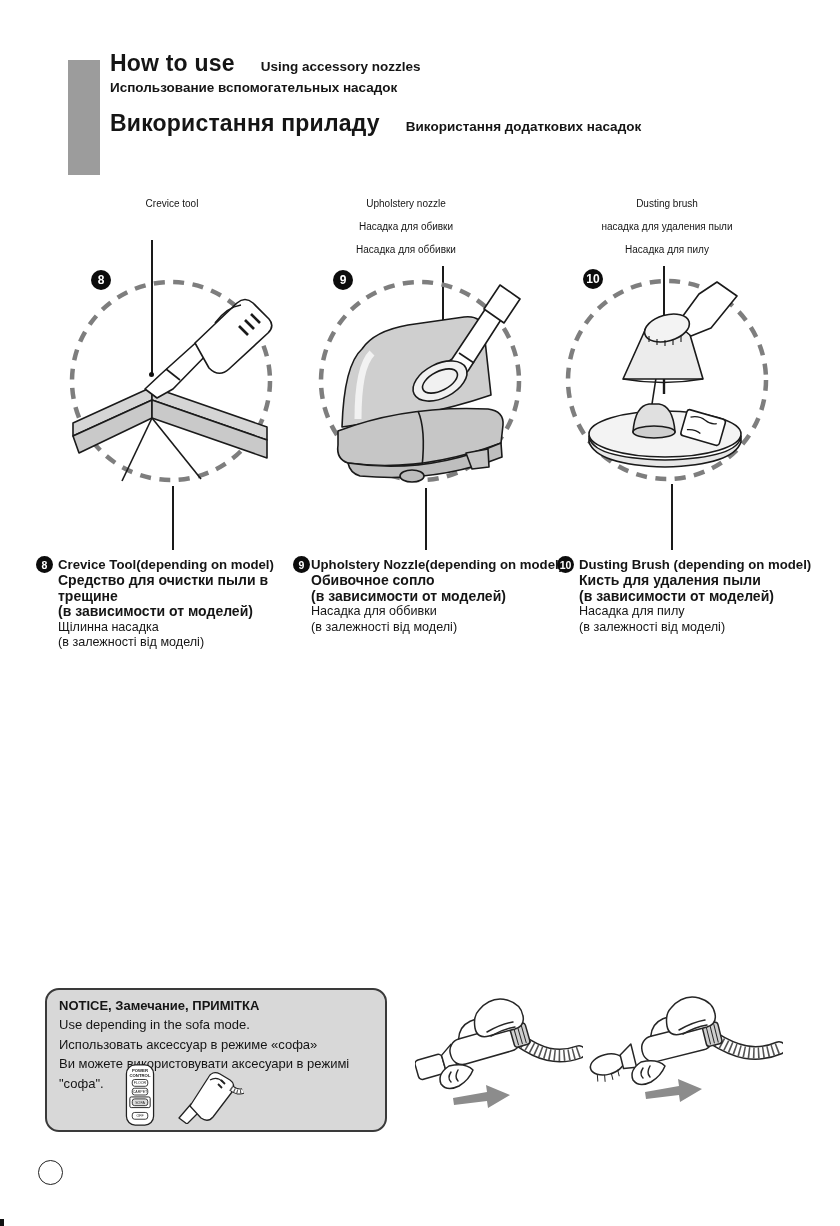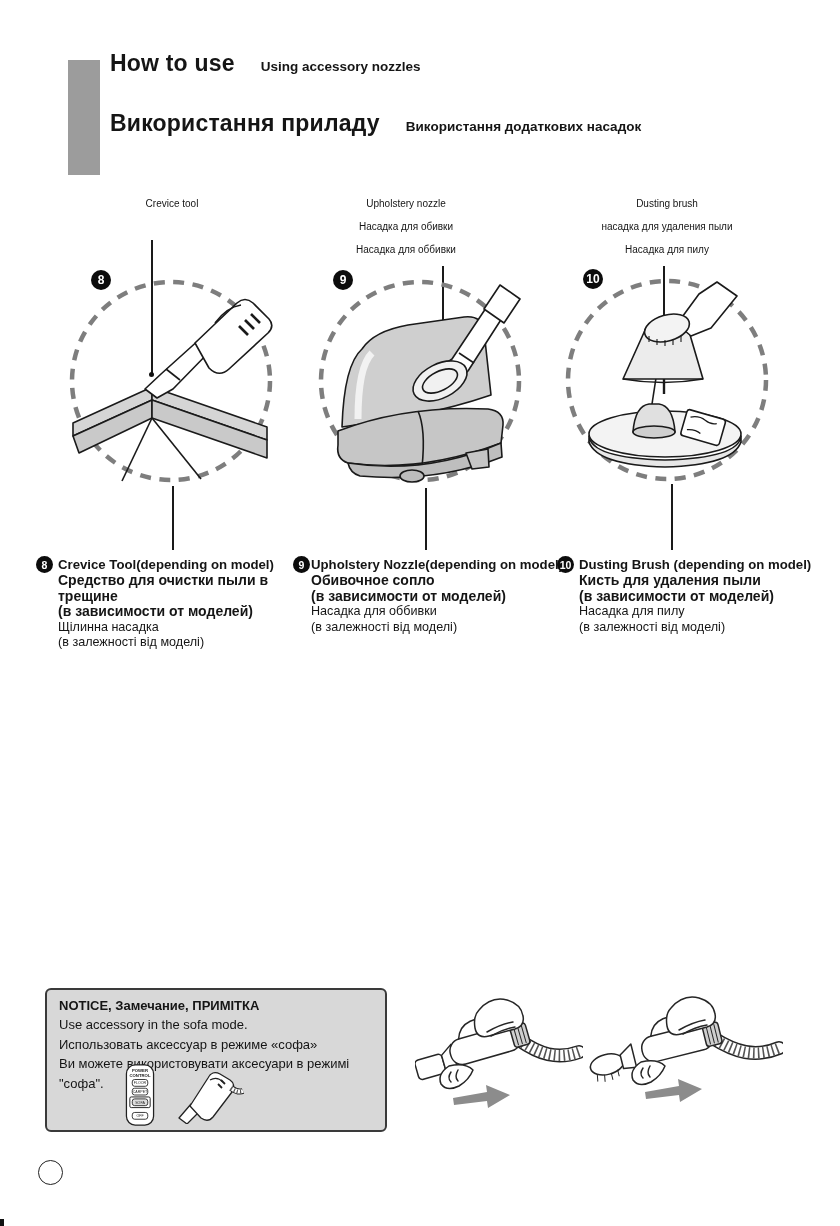--- a/index.html
+++ b/index.html
@@ -33,40 +33,41 @@
   .ln{stroke:#1a1a1a;stroke-width:1.6;fill:none}
 
   
   .caption{top:556px;display:flex;align-items:flex-start}
   .cap-en{font-size:13.2px;font-weight:bold;line-height:17px;white-space:nowrap}
   .cap-ru{font-size:14px;font-weight:bold;line-height:15.5px}
   .cap-uk{font-size:12.6px;font-weight:normal;line-height:15.5px}
 
   
   .notice{left:45px;top:988px;width:342px;height:144px;background:#d8d8d8;
-          border:2px solid #3a3a3a;border-radius:6px;padding:7px 12px}
+          border:2px solid #3a3a3a;border-radius:14px;padding:7px 12px}
   .notice-title{font-size:13px;font-weight:bold;line-height:18px}
   .notice-line{font-size:13px;line-height:19.5px}
 
   .page-circle{left:38px;top:1160px;width:25px;height:25px;border:1.6px solid #222;border-radius:50%}
   .corner-mark{left:0;top:1219px;width:4px;height:7px;background:#111}
 </style>
 </head>
 <body>
 
 <div class="page">
 
   <div class="abs gray-block"></div>
 
   <div class="abs hdr">
     <div class="hdr-row">
       <span class="hdr-title">How to use</span>
       <span class="hdr-sub">Using accessory nozzles</span>
     </div>
     <div class="hdr-row">
+      <span class="hdr-sub">Использование вспомогательных насадок</span>
     </div>
     <div class="hdr-row">
       <span class="hdr-title">Використання приладу</span>
       <span class="hdr-sub">Використання додаткових насадок</span>
     </div>
   </div>
 
   <div class="abs col-hdr" style="left:42px">
     <div>Crevice tool</div>
     <div></div>
@@ -202,21 +203,21 @@
       <div class="cap-en">Dusting Brush (depending on model)</div>
       <div class="cap-ru">Кисть для удаления пыли</div>
       <div class="cap-ru">(в зависимости от моделей)</div>
       <div class="cap-uk">Насадка для пилу</div>
       <div class="cap-uk">(в залежності від моделі)</div>
     </div>
   </div>
 
   <div class="abs notice">
     <div class="notice-title">NOTICE, Замечание, ПРИМІТКА</div>
-    <div class="notice-line">Use accessory in the sofa mode.</div>
+    <div class="notice-line">Use depending in the sofa mode.</div>
     <div class="notice-line">Использовать аксессуар в режиме «софа»</div>
     <div class="notice-line">Ви можете використовувати аксесуари в режимі "софа".</div>
 
     <div class="abs" style="left:78px;top:74px;width:30px;height:62px">
       <svg viewBox="0 0 30 64">
         <rect x="1" y="1" width="28" height="62" rx="9" fill="#ffffff" stroke="#222" stroke-width="1.3"></rect>
         <text x="15" y="8.5" font-size="4.4" font-weight="bold" text-anchor="middle" fill="#222">POWER</text>
         <text x="15" y="13.5" font-size="4.4" font-weight="bold" text-anchor="middle" fill="#222">CONTROL</text>
         <rect x="7" y="16" width="16" height="7" rx="2.5" fill="#fff" stroke="#222" stroke-width="0.9"></rect>
         <text x="15" y="21" font-size="3.7" text-anchor="middle" fill="#222">FLOOR</text>

